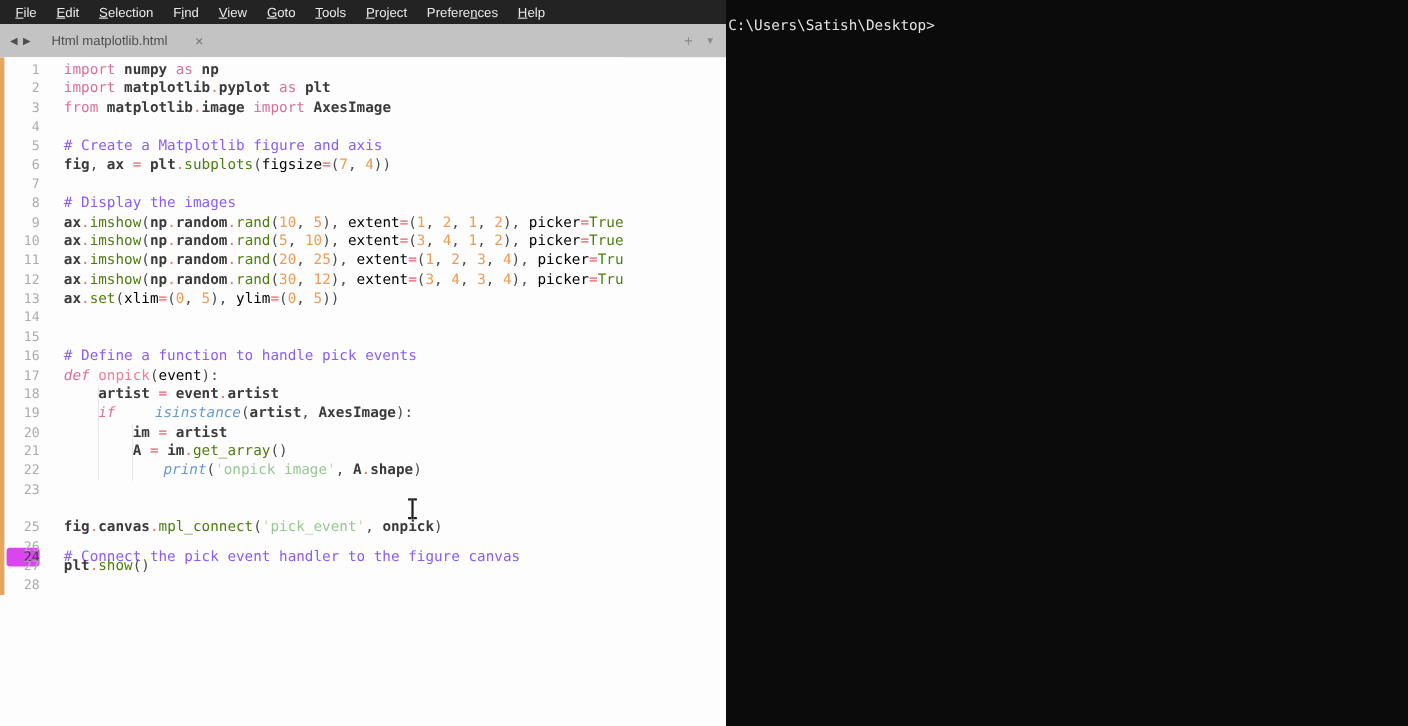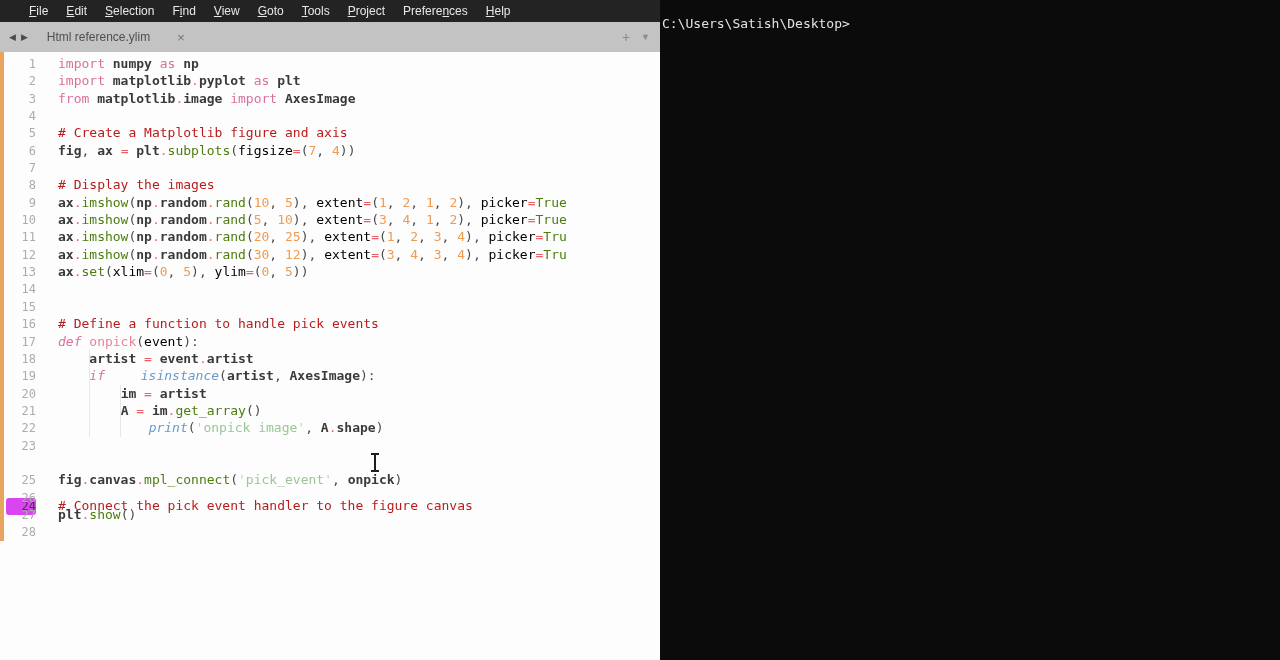--- a/index.html
+++ b/index.html
@@ -4,21 +4,21 @@
 <style>
   * { margin:0; padding:0; box-sizing:border-box; }
   html,body { width:1280px; height:660px; overflow:hidden; background:#000; }
   body { font-family:"Liberation Sans", sans-serif; }
   #screen { position:relative; width:1280px; height:660px; }
 
   
   #editor-window { position:absolute; left:0; top:0; width:660px; height:660px; background:#fdfdfd; }
 
   #menubar { position:absolute; left:0; top:0; width:660px; height:22px; background:#232323;
-             display:flex; align-items:center; padding-left:20px; }
+             display:flex; align-items:center; padding-left:5px; }
   .menu-item { color:#e8e8e8; font-size:12px; padding:0 9px; line-height:22px; cursor:default; }
   .menu-item u { text-decoration:underline; }
 
   #tabbar { position:absolute; left:0; top:22px; width:660px; height:30px; background:#c3c3c3;
             display:flex; align-items:flex-end; }
   #tab-nav { display:flex; align-items:center; height:30px; padding:0 6px 0 9px; gap:5px; }
   .nav-arrow { color:#4c4c4c; font-size:9px; }
   .tab { height:30px; display:flex; align-items:center; font-size:12px; }
   .tab.inactive { width:163px; color:#4f4f4f; padding-left:13px; }
   .tab.inactive .tab-close { margin-left:auto; margin-right:12px; color:#757575; font-size:13px; }
@@ -44,21 +44,21 @@
   .tk-fn   { color:#4d7c0f; }
   .tk-fni  { color:#6699cc; font-style:italic;margin-left:28px; }
   .tk-num  { color:#f09b52; }
   .tk-param{ color:#000000; }
   .tk-op   { color:#ec5f66; }
   .tk-dot  { color:#ee7159; }
   .tk-str  { color:#99c794; }
   .tk-strq { color:#bcd9b2; }
   .tk-id   { color:#3a3a3a; font-weight:bold; }
   .tk-pun  { color:#4a4a4a; }
-  .tk-com  { color:#b91c1c; }
+  .tk-com  { color:#8b5cf6; }
   .tk-true { color:#4d7c0f; }
 
   .indent-guide { position:absolute; width:1px; background:#e7e7e7; }
   #guide-1 { left:89px;  top:298px; height:87px; }
   #guide-2 { left:120px; top:333px; height:52px; }
 
   
   #ibeam { position:absolute; left:371px; top:401px; width:8px; height:19px; }
   #ibeam .stem { position:absolute; left:3px; top:0; width:2px; height:19px; background:#1d1d1d; }
   #ibeam .serif-t, #ibeam .serif-b { position:absolute; left:0; width:8px; height:2px; }
@@ -102,21 +102,21 @@
           <span class="menu-item"><u>H</u>elp</span>
         </span>
     </div>
 
     <div id="tabbar">
       <div id="tab-nav">
         <span class="nav-arrow">◀</span>
         <span class="nav-arrow">▶</span>
       </div>
       <div class="tab inactive">
-        <span>Html reference.ylim</span>
+        <span>Html matplotlib.html</span>
         <span class="tab-close">×</span>
       </div>
       <div id="tabbar-right">
         <span id="new-tab">+</span>
         <span id="tab-list">▼</span>
       </div>
     </div>
 
     <div id="editor-body">
       <div id="gutter-accent"></div>

